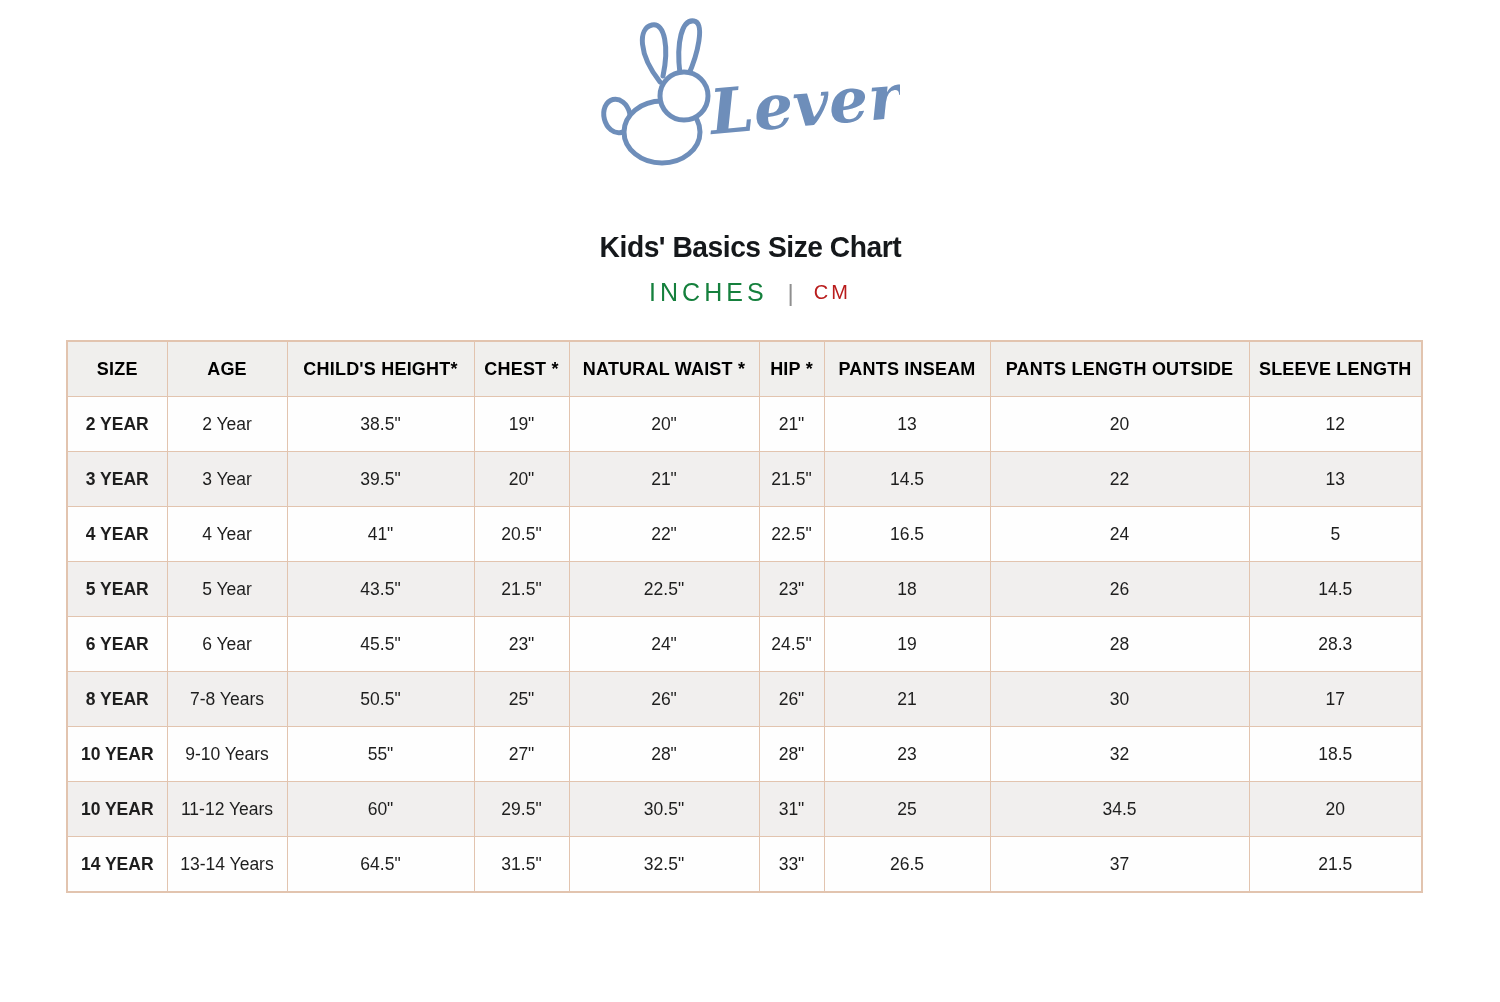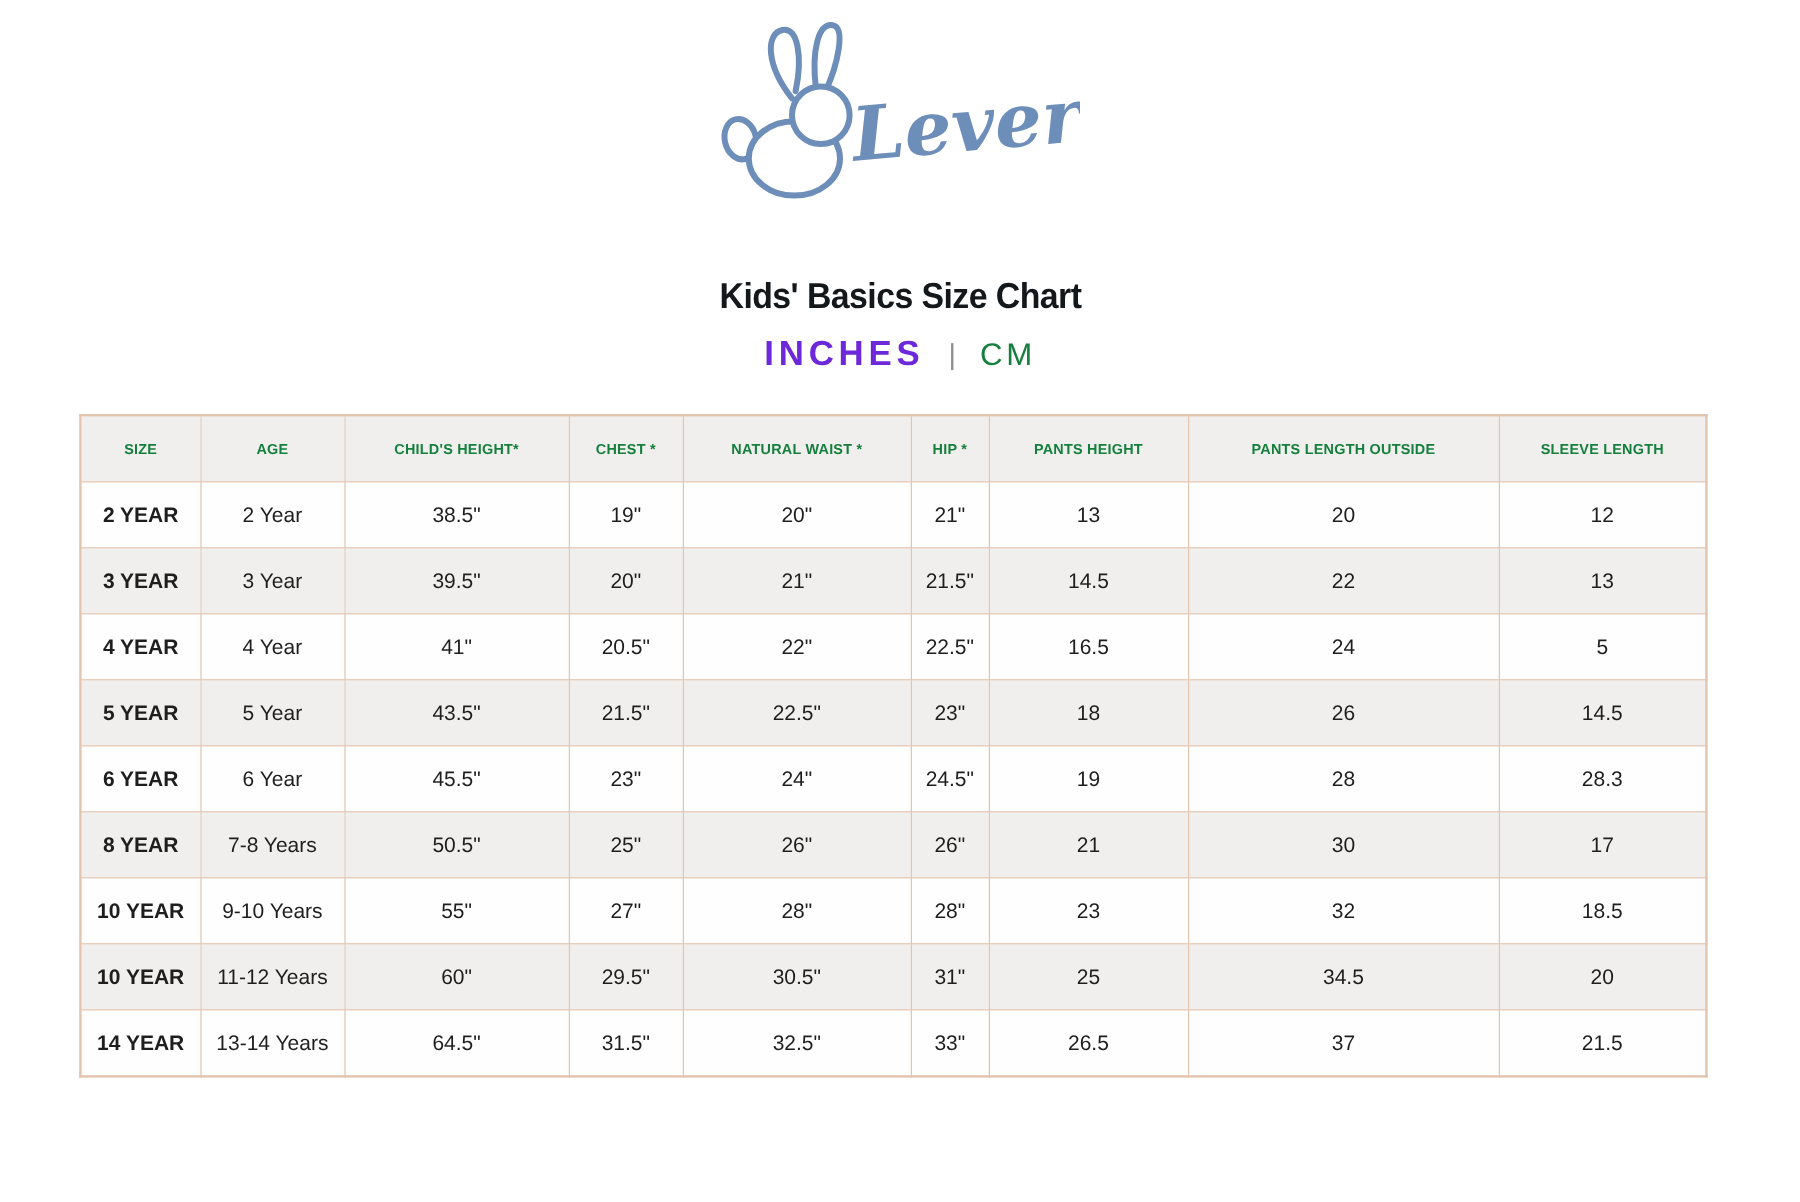--- a/index.html
+++ b/index.html
@@ -37,35 +37,35 @@
   .title-row {
   }
   .units-toggle {
     margin-top: 14px;
     display: flex;
     justify-content: center;
     align-items: center;
     gap: 20px;
   }
   .tab-inches {
-    font-size: 29px;
+    font-size: 25px;
     letter-spacing: 4px;
-    color: #6d28d9;
-    font-weight: 700;
+    color: #15803d;
+    font-weight: 400;
     cursor: pointer;
   }
   .units-divider {
     font-size: 24px;
     font-weight: 300;
     color: #8f8f8f;
   }
   .tab-cm {
-    font-size: 26px;
+    font-size: 20px;
     letter-spacing: 3px;
-    color: #15803d;
+    color: #b91c1c;
     font-weight: 400;
     cursor: pointer;
   }
   table.size-table {
     border-collapse: collapse;
     table-layout: fixed;
     width: 1355px;
     margin: 33px 0 0 66px;
     border: 2px solid #e2c4af;
   }
@@ -74,23 +74,23 @@
     border: 1px solid #e2c4af;
     text-align: center;
     vertical-align: middle;
     padding: 0 4px;
     overflow: hidden;
     white-space: nowrap;
   }
   .size-table th {
     height: 54px;
     background: #f0efed;
-    font-size: 12px;
+    font-size: 18px;
     font-weight: bold;
-    color: #15803d;
+    color: #000000;
     letter-spacing: 0.2px;
   }
   .size-table td {
     height: 54px;
     font-size: 17.5px;
     color: #1e1e1e;
   }
   .size-table tbody tr:nth-child(odd) { background: #fefefe; }
   .size-table tbody tr:nth-child(even) { background: #f1efee; }
   .size-table td:first-child { font-weight: bold; }
@@ -143,21 +143,21 @@
         <col style="width:173px">
     </colgroup>
     <thead>
       <tr>
           <th>SIZE</th>
           <th>AGE</th>
           <th>CHILD'S HEIGHT*</th>
           <th>CHEST *</th>
           <th>NATURAL WAIST *</th>
           <th>HIP *</th>
-          <th>PANTS HEIGHT</th>
+          <th>PANTS INSEAM</th>
           <th>PANTS LENGTH OUTSIDE</th>
           <th>SLEEVE LENGTH</th>
         </tr>
     </thead>
     <tbody>
         <tr>
           <td>2 YEAR</td>
           <td>2 Year</td>
           <td>38.5"</td>
           <td>19"</td>

